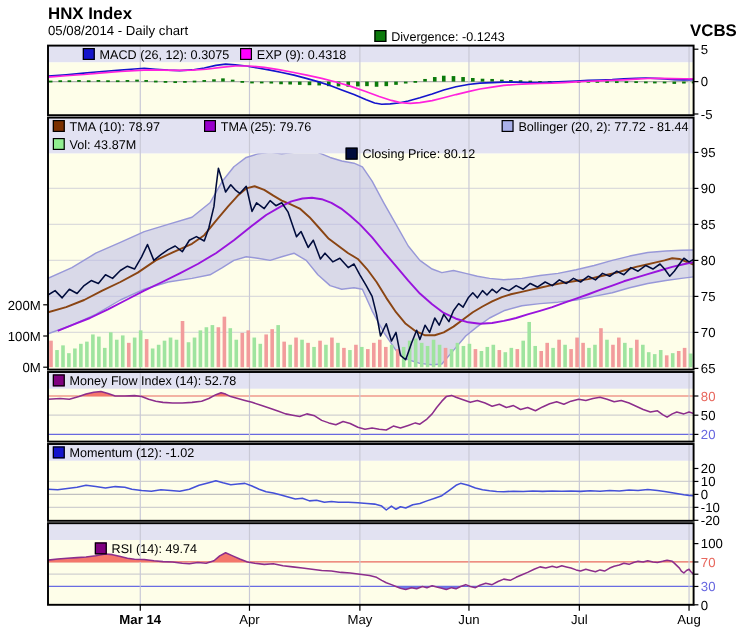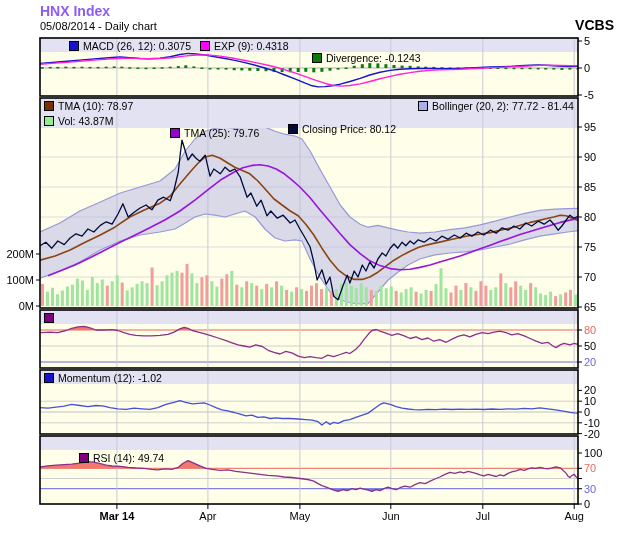--- a/index.html
+++ b/index.html
@@ -1,18 +1,18 @@
 <!DOCTYPE html>
 <html><head>
 <meta charset="utf-8">
 <style>
   html,body{margin:0;padding:0;background:#fff;}
   .chart-root{position:relative;width:620px;height:535px;background:#fff;
     font-family:"Liberation Sans",sans-serif;overflow:hidden;}
-  .hdr-title{position:absolute;left:40px;top:3px;font-size:14px;font-weight:bold;color:#8b5cf6;}
+  .hdr-title{position:absolute;left:40px;top:3px;font-size:14px;font-weight:bold;color:#000000;}
   .hdr-sub{position:absolute;left:40px;top:20px;font-size:11px;color:#000;}
   .hdr-brand{position:absolute;right:6px;top:17px;font-size:14px;font-weight:bold;color:#000;}
   #chart-svg{position:absolute;left:0;top:0;}
   .legend-item{position:absolute;height:14px;line-height:14px;font-size:10.5px;color:#000;white-space:nowrap;}
   .legend-item .sw{display:inline-block;width:8px;height:8px;border:1px solid #000;
     margin-right:4px;vertical-align:-1px;}
 </style>
 </head>
 <body>
 
@@ -367,23 +367,23 @@
       <line x1="390.8" y1="504" x2="390.8" y2="509" stroke="#000" stroke-width="1"></line>
       <text x="390.8" y="520" font-size="11" fill="#000000" text-anchor="middle" font-weight="normal" font-family="&quot;Liberation Sans&quot;,sans-serif">Jun</text>
       <line x1="482.8" y1="504" x2="482.8" y2="509" stroke="#000" stroke-width="1"></line>
       <text x="482.8" y="520" font-size="11" fill="#000000" text-anchor="middle" font-weight="normal" font-family="&quot;Liberation Sans&quot;,sans-serif">Jul</text>
       <line x1="574.2" y1="504" x2="574.2" y2="509" stroke="#000" stroke-width="1"></line>
       <text x="574.2" y="520" font-size="11" fill="#000000" text-anchor="middle" font-weight="normal" font-family="&quot;Liberation Sans&quot;,sans-serif">Aug</text>
     </svg>
   <div id="legend-layer">
       <div class="legend-item" style="left: 44px; top: 39px; margin-left: 25px;"><span class="sw" style="background: rgb(20, 20, 204);"></span><span>MACD (26, 12): 0.3075</span></div>
       <div class="legend-item" style="left: 200px; top: 39px;"><span class="sw" style="background: rgb(255, 0, 255);"></span><span>EXP (9): 0.4318</span></div>
-      <div class="legend-item" style="left: 312px; top: 51px; text-align: right;"><span class="sw" style="background: rgb(10, 122, 10);"></span><span>Divergence: -0.1243</span></div>
+      <div class="legend-item" style="left: 312px; top: 24px; text-align: right;"><span class="sw" style="background: rgb(10, 122, 10);"></span><span>Divergence: -0.1243</span></div>
       <div class="legend-item" style="left: 44px; top: 99px; text-align: right;"><span class="sw" style="background: rgb(123, 48, 0);"></span><span>TMA (10): 78.97</span></div>
-      <div class="legend-item" style="left: 170px; top: 99px; margin-top: 27px;"><span class="sw" style="background: rgb(153, 0, 204);"></span><span>TMA (25): 79.76</span></div>
+      <div class="legend-item" style="left: 170px; top: 99px;"><span class="sw" style="background: rgb(153, 0, 204);"></span><span>TMA (25): 79.76</span></div>
       <div class="legend-item" style="left: 288px; top: 99px; margin-top: 23px;"><span class="sw" style="background: rgb(0, 12, 60);"></span><span>Closing Price: 80.12</span></div>
       <div class="legend-item" style="left: 418px; top: 99px;"><span class="sw" style="background: rgb(169, 176, 234);"></span><span>Bollinger (20, 2): 77.72 - 81.44</span></div>
       <div class="legend-item" style="left: 44px; top: 114px;"><span class="sw" style="background: rgb(144, 238, 144);"></span><span>Vol: 43.87M</span></div>
-      <div class="legend-item" style="left: 44px; top: 311px;"><span class="sw" style="background: rgb(128, 0, 128);"></span></div>
+      <div class="legend-item" style="left: 44px; top: 311px;"><span class="sw" style="background: rgb(128, 0, 128);"></span><span>Money Flow Index (14): 52.78</span></div>
       <div class="legend-item" style="left: 44px; top: 371px;"><span class="sw" style="background: rgb(20, 20, 204);"></span><span>Momentum (12): -1.02</span></div>
       <div class="legend-item" style="left: 44px; top: 451px; padding-left: 35px;"><span class="sw" style="background: rgb(128, 0, 128);"></span><span>RSI (14): 49.74</span></div>
     </div>
 </div>
 
 </body></html>

